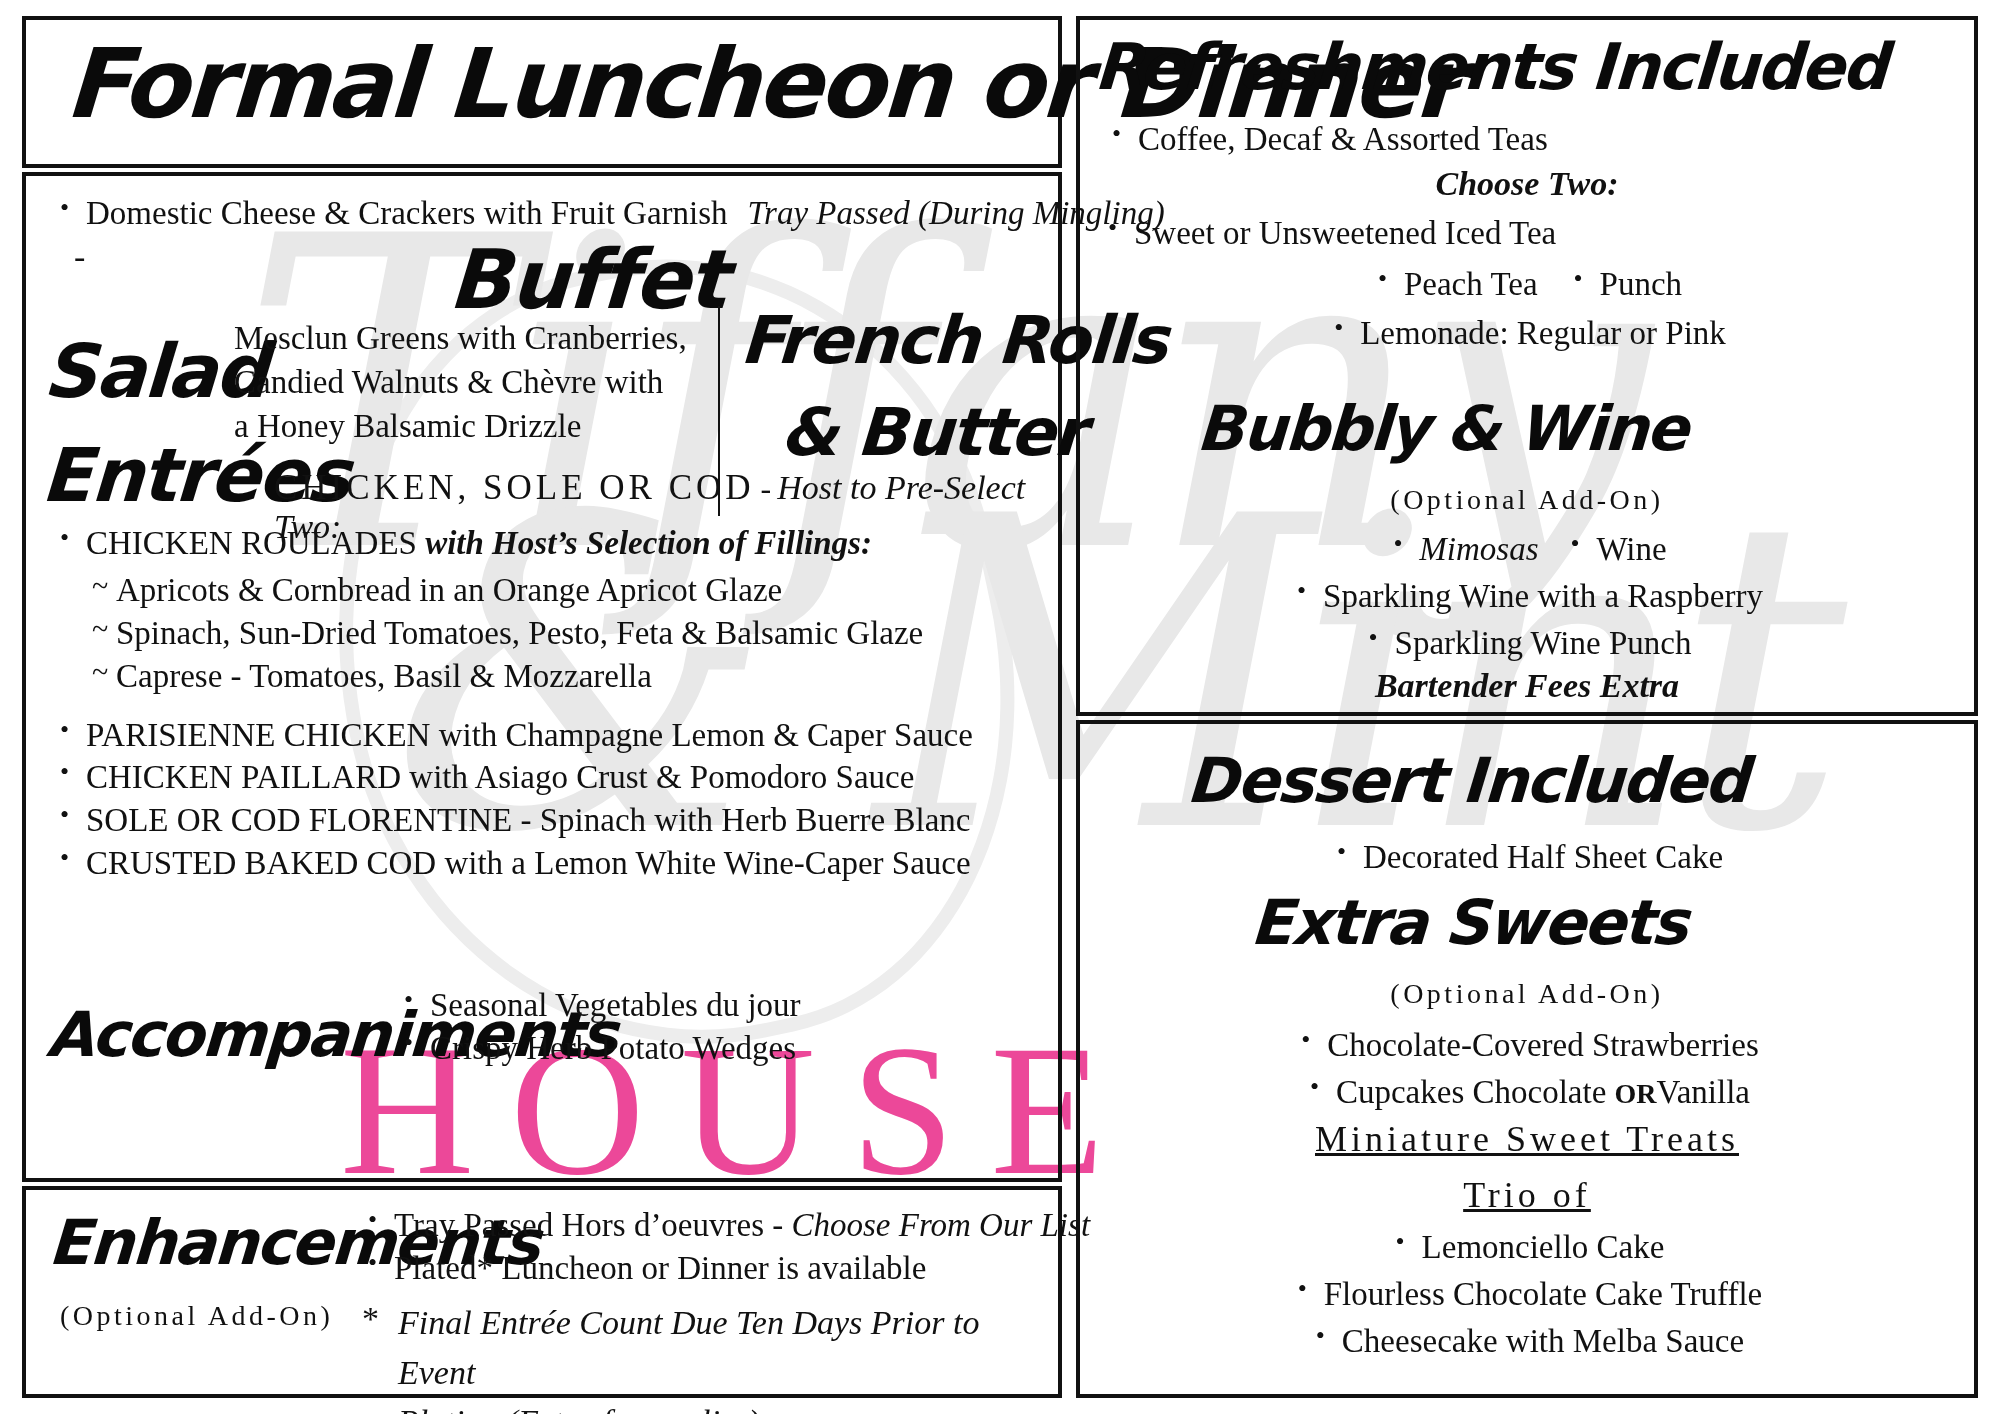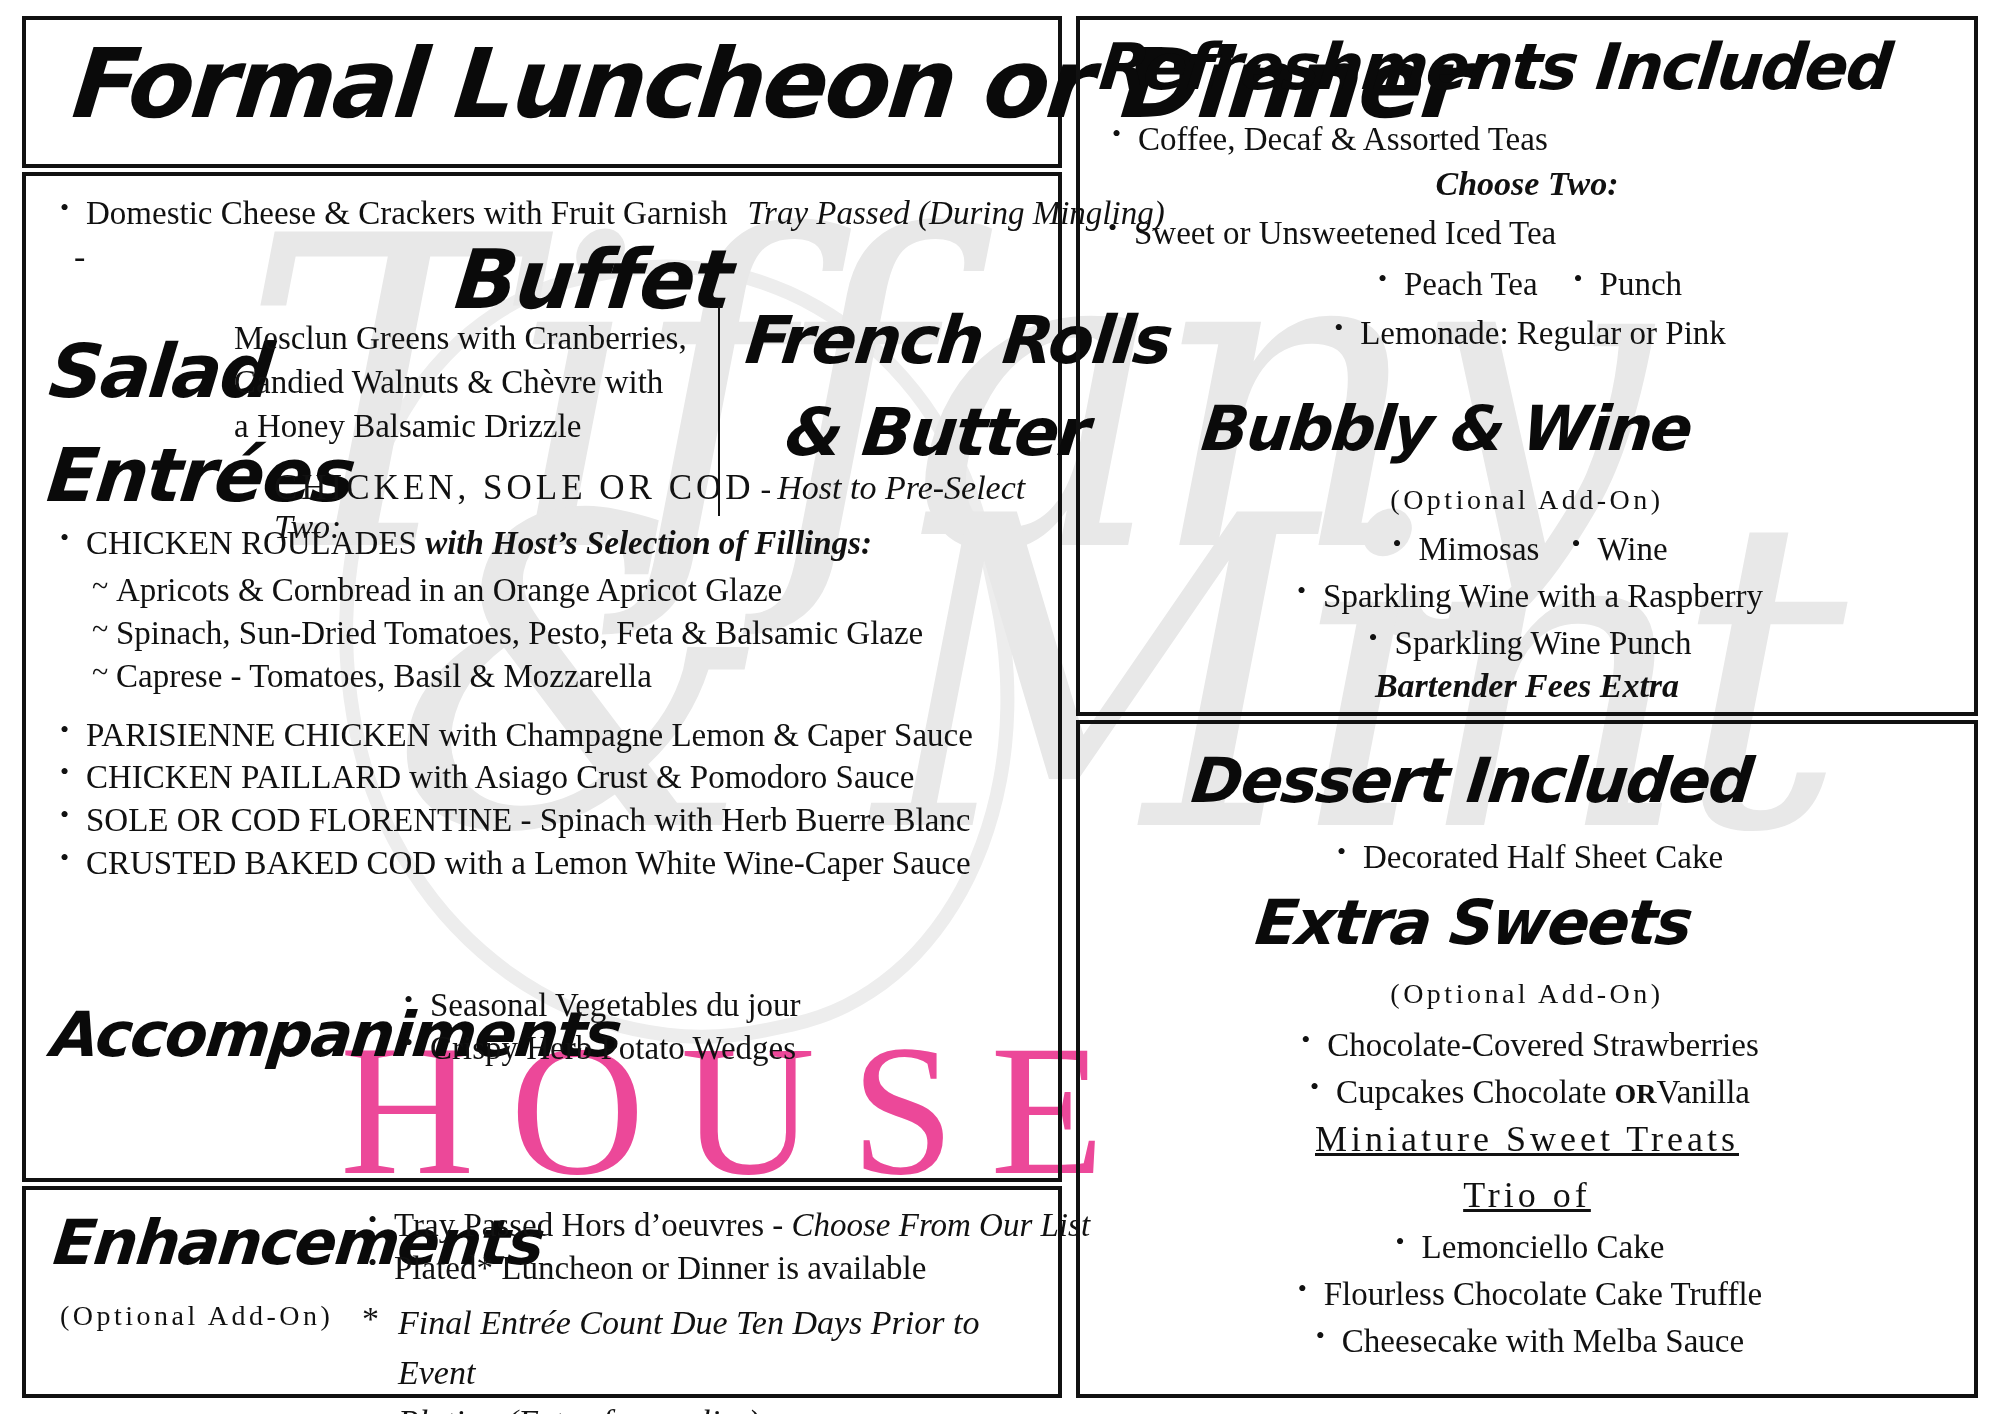--- a/index.html
+++ b/index.html
@@ -290,21 +290,21 @@
             <li><span>Lemonade: Regular or Pink</span></li>
           </ul>
         </div>
       </div>
 
       <div class="script abs" style="left:122px; top:372px; font-size:62px;">Bubbly &amp; Wine</div>
       <div class="addon abs ctr" style="left:0; top:464px; width:100%;">(Optional Add-On)</div>
 
       <div class="abs ctr" style="left:0; top:508px; width:100%;">
         <div>
-          <ul class="bul" style="display:inline-block;">
+          <ul class="bul" style="display:inline-block;font-style:italic;">
             <li><span>Mimosas</span></li>
           </ul>
           <ul class="bul" style="display:inline-block; margin-left:22px;">
             <li><span>Wine</span></li>
           </ul>
         </div>
         <div style="margin-top:4px;">
           <ul class="bul" style="display:inline-block;">
             <li><span>Sparkling Wine with a Raspberry</span></li>
           </ul>

